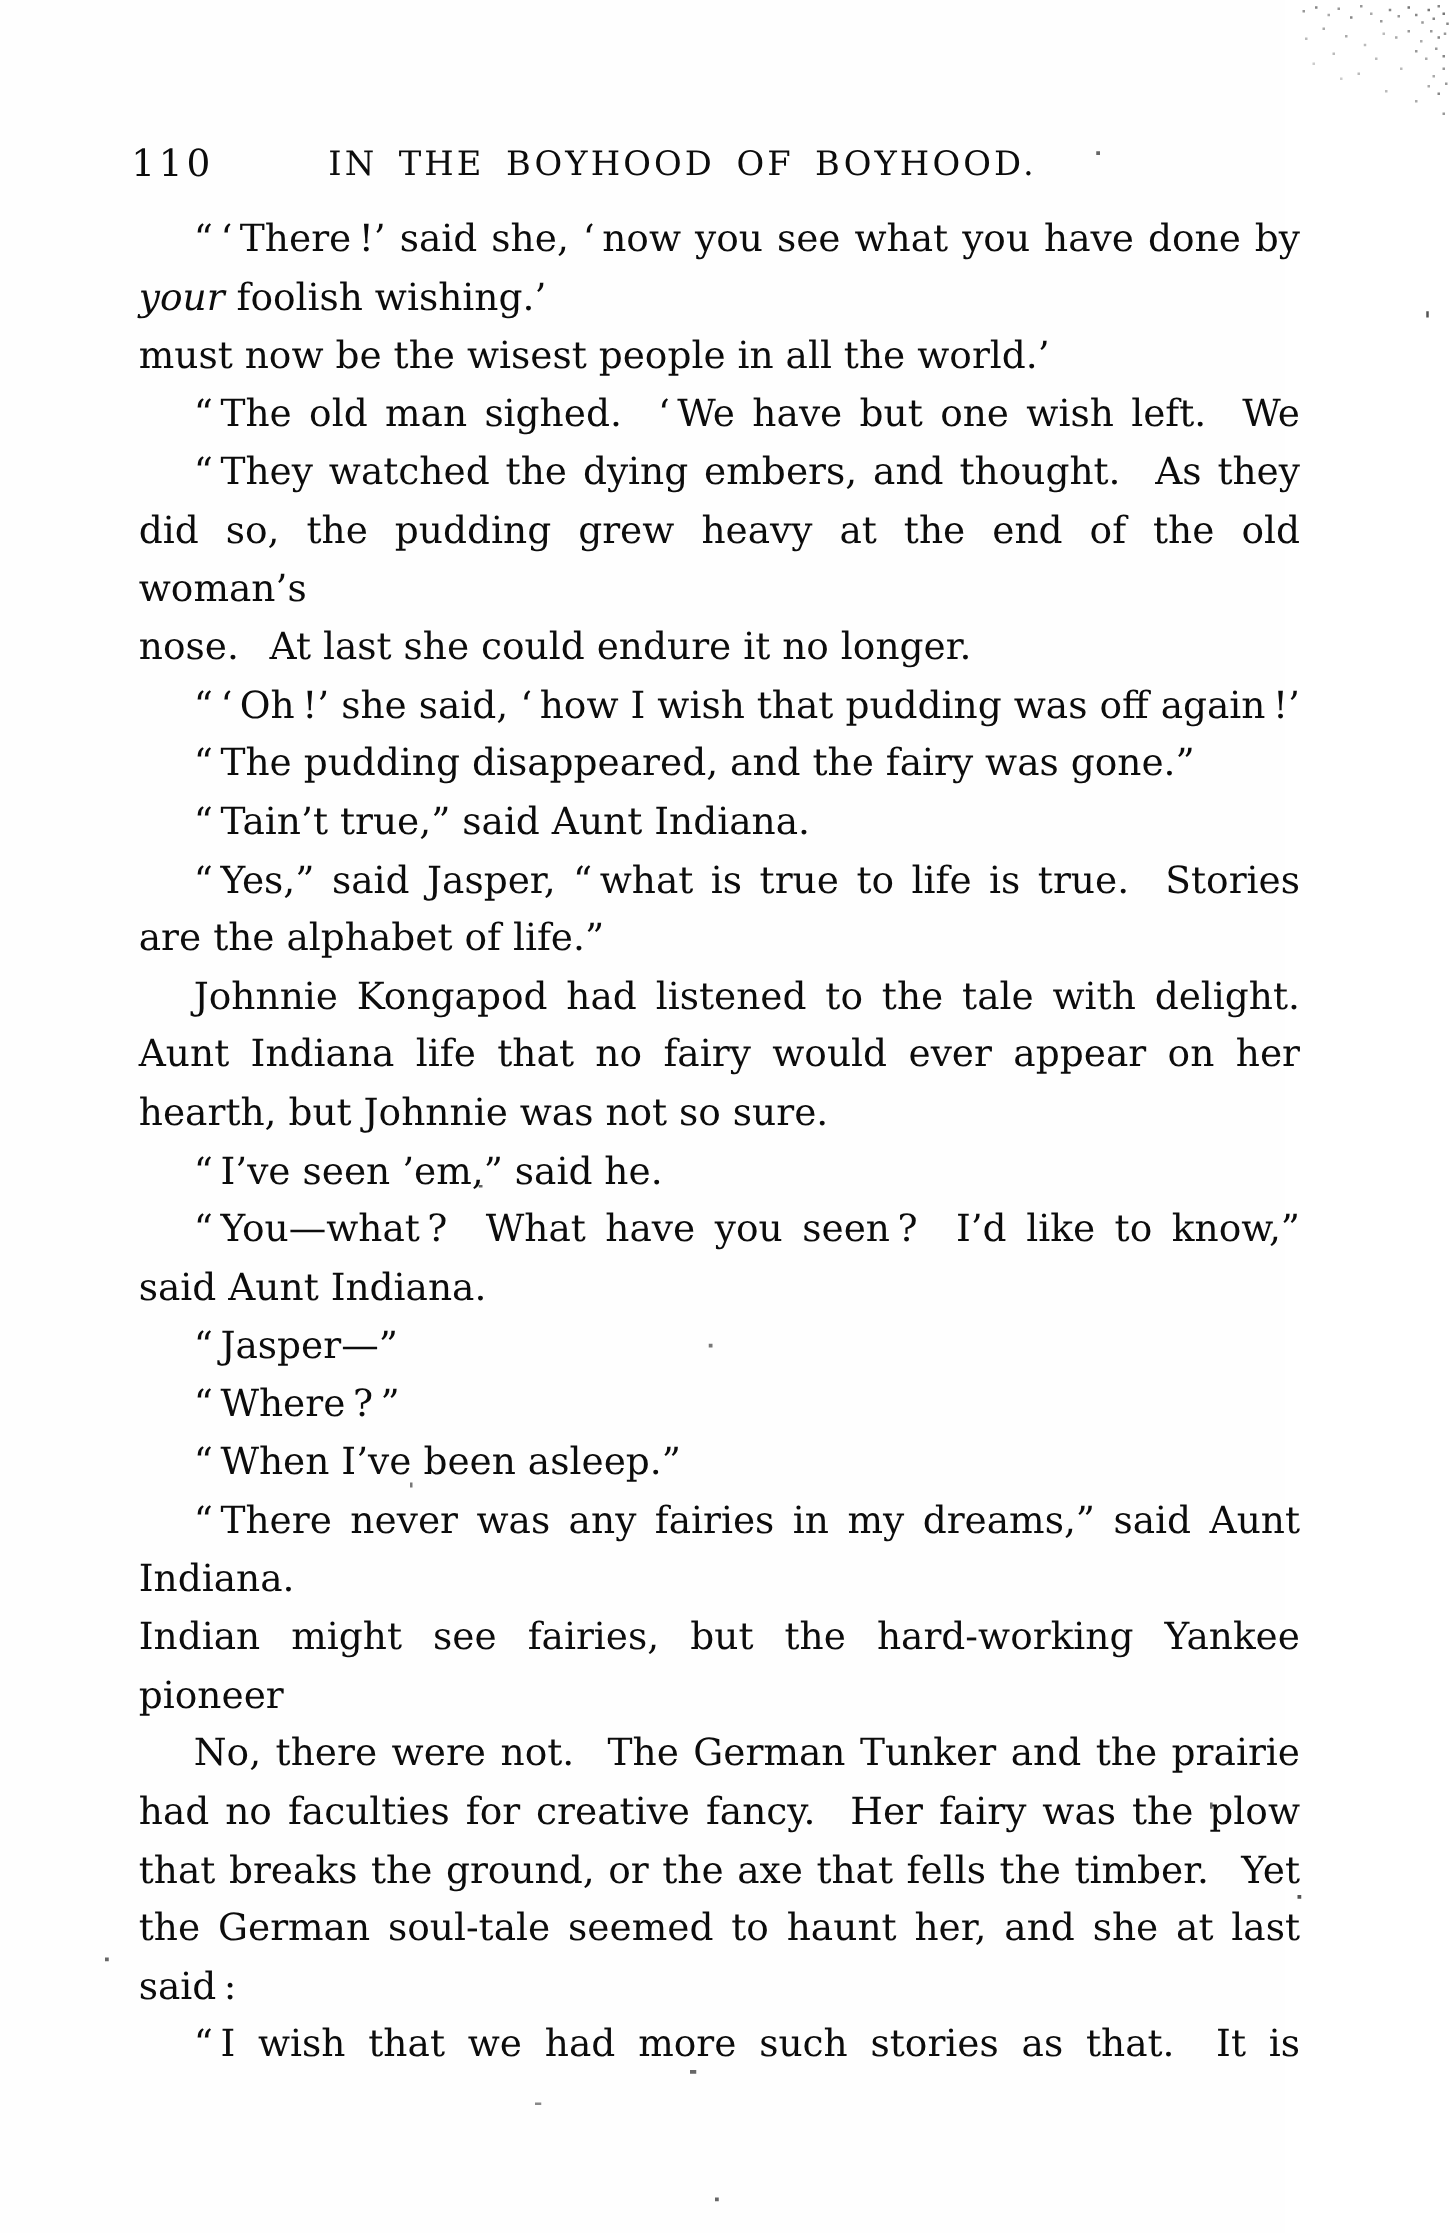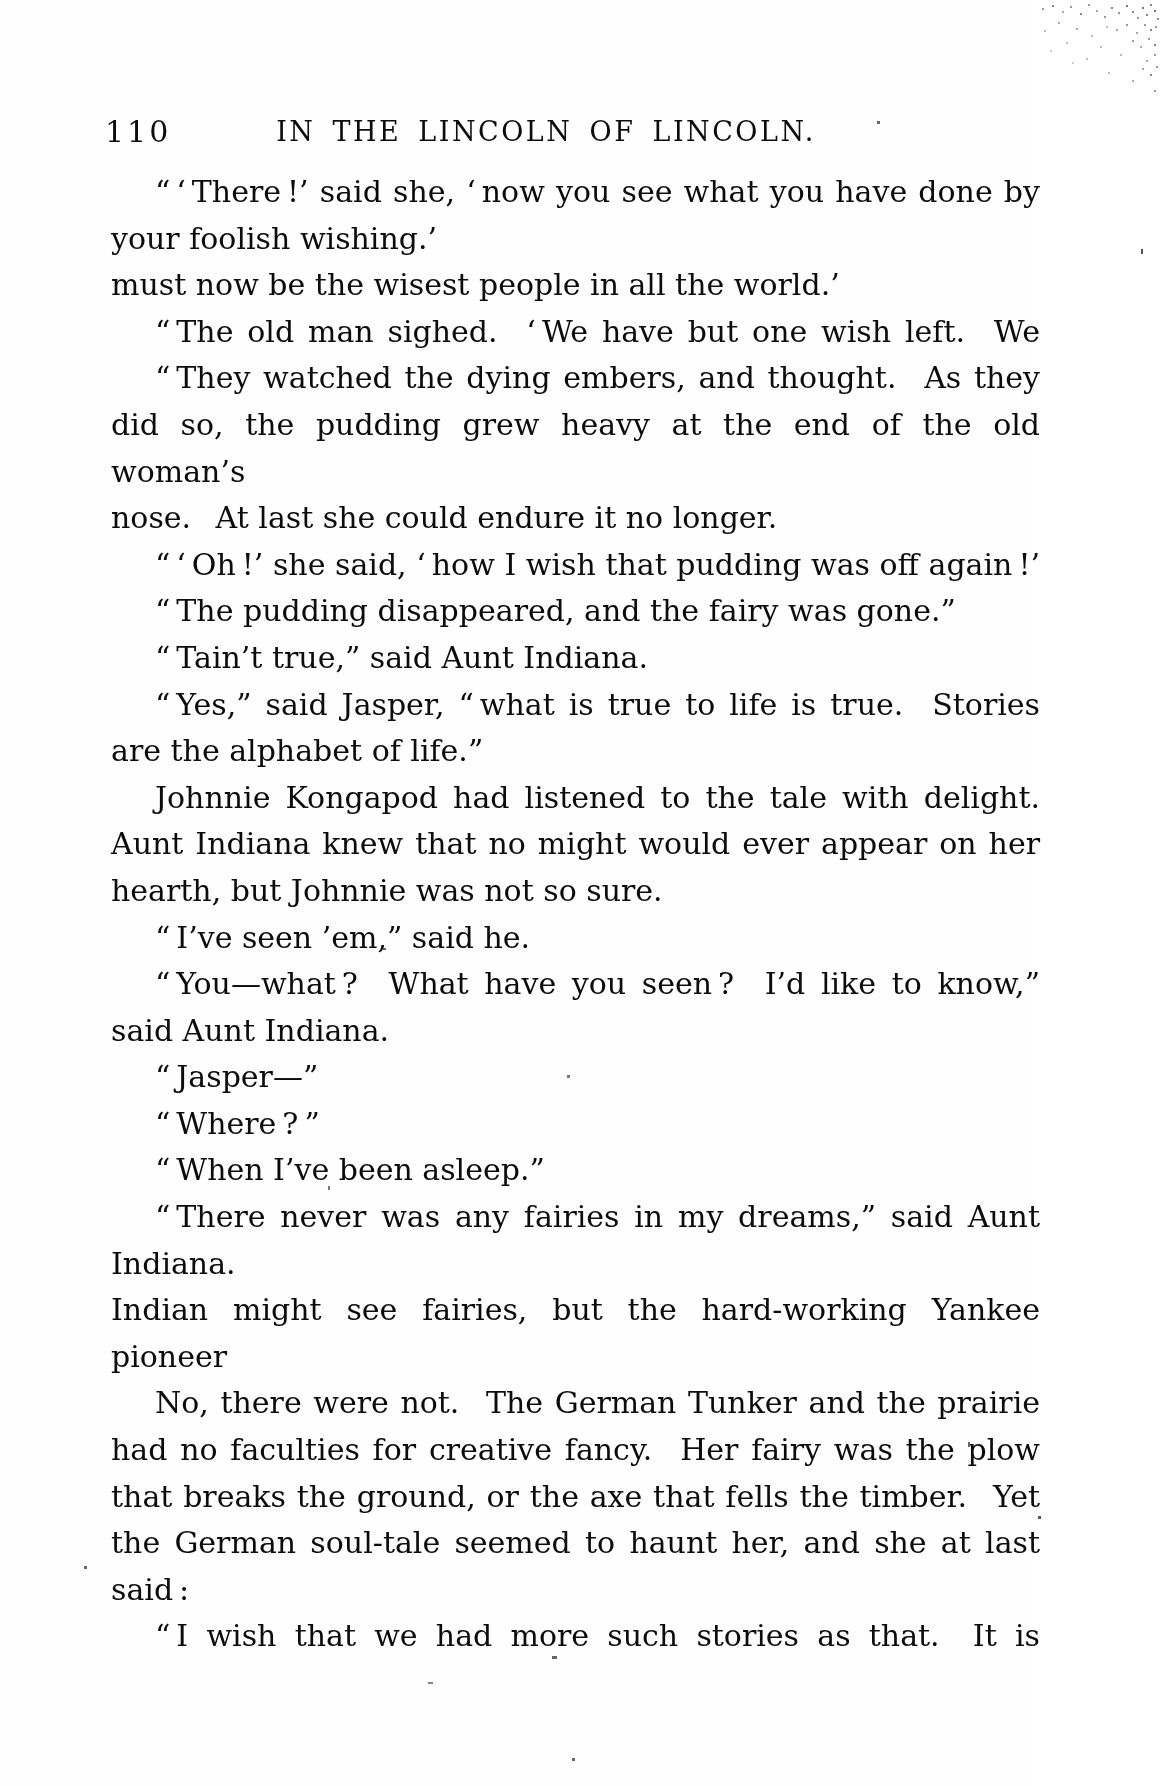--- a/index.html
+++ b/index.html
@@ -37,21 +37,21 @@
     font-size: 30px;
     line-height: 46.6px;
   }
   .line { text-align: left; }
   .line.just {
     text-align: justify;
     text-align-last: justify;
     text-justify: inter-word;
   }
   .line.indent { text-indent: 44px; }
-  .it { }
+  .it { font-style: italic; }
 
   
   .speck { position: absolute; background: #555; }
   .corner-noise {
     position: absolute; left: 1036px; top: 2px;
     width: 2px; height: 2px; background: transparent;
     box-shadow:
       6px 6px #999, 16px 3px #888, 26px 9px #aaa, 34px 4px #999,
       44px 11px #888, 52px 2px #999, 60px 8px #aaa, 68px 14px #999,
       75px 5px #888, 82px 10px #999, 90px 3px #777, 96px 9px #888,
@@ -66,38 +66,38 @@
       72px 70px #bbb, 36px 60px #ccc, 14px 48px #ccc;
   }
 </style>
 </head>
 <body>
 
 <div class="page">
 
   <div class="page-header">
     <span class="page-number">110</span>
-    <span class="running-title">IN THE LINCOLN OF LINCOLN.</span>
+    <span class="running-title">IN THE BOYHOOD OF BOYHOOD.</span>
   </div>
 
   <div class="text-block">
       <div class="line indent just"><span>“ ‘ There !’ said she, ‘ now you see what you have done by</span></div>
       <div class="line"><span class="it">your</span><span> foolish wishing.’</span></div>
       <div class="line"><span>must now be the wisest people in all the world.’</span></div>
       <div class="line indent just"><span>“ The old man sighed.  ‘ We have but one wish left.  We</span></div>
       <div class="line indent just"><span>“ They watched the dying embers, and thought.  As they</span></div>
       <div class="line just"><span>did so, the pudding grew heavy at the end of the old woman’s</span></div>
       <div class="line"><span>nose.  At last she could endure it no longer.</span></div>
       <div class="line indent just"><span>“ ‘ Oh !’ she said, ‘ how I wish that pudding was off again !’</span></div>
       <div class="line indent"><span>“ The pudding disappeared, and the fairy was gone.”</span></div>
       <div class="line indent"><span>“ Tain’t true,” said Aunt Indiana.</span></div>
       <div class="line indent just"><span>“ Yes,” said Jasper, “ what is true to life is true.  Stories</span></div>
       <div class="line"><span>are the alphabet of life.”</span></div>
       <div class="line indent just"><span>Johnnie Kongapod had listened to the tale with delight.</span></div>
-      <div class="line just"><span>Aunt Indiana knew that no might would ever appear on her</span></div>
+      <div class="line just"><span>Aunt Indiana life that no fairy would ever appear on her</span></div>
       <div class="line"><span>hearth, but Johnnie was not so sure.</span></div>
       <div class="line indent"><span>“ I’ve seen ’em,” said he.</span></div>
       <div class="line indent just"><span>“ You—what ?  What have you seen ?  I’d like to know,”</span></div>
       <div class="line"><span>said Aunt Indiana.</span></div>
       <div class="line indent"><span>“ Jasper—”</span></div>
       <div class="line indent"><span>“ Where ? ”</span></div>
       <div class="line indent"><span>“ When I’ve been asleep.”</span></div>
       <div class="line indent just"><span>“ There never was any fairies in my dreams,” said Aunt</span></div>
       <div class="line"><span>Indiana.</span></div>
       <div class="line just"><span>Indian might see fairies, but the hard-working Yankee pioneer</span></div>

